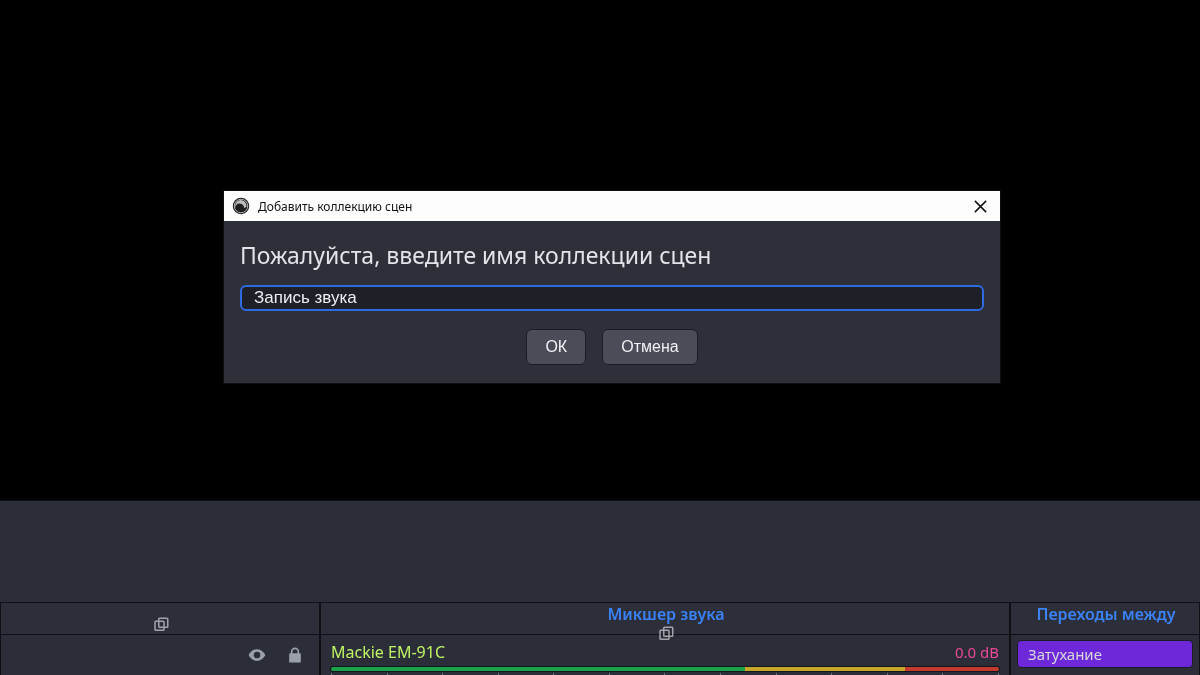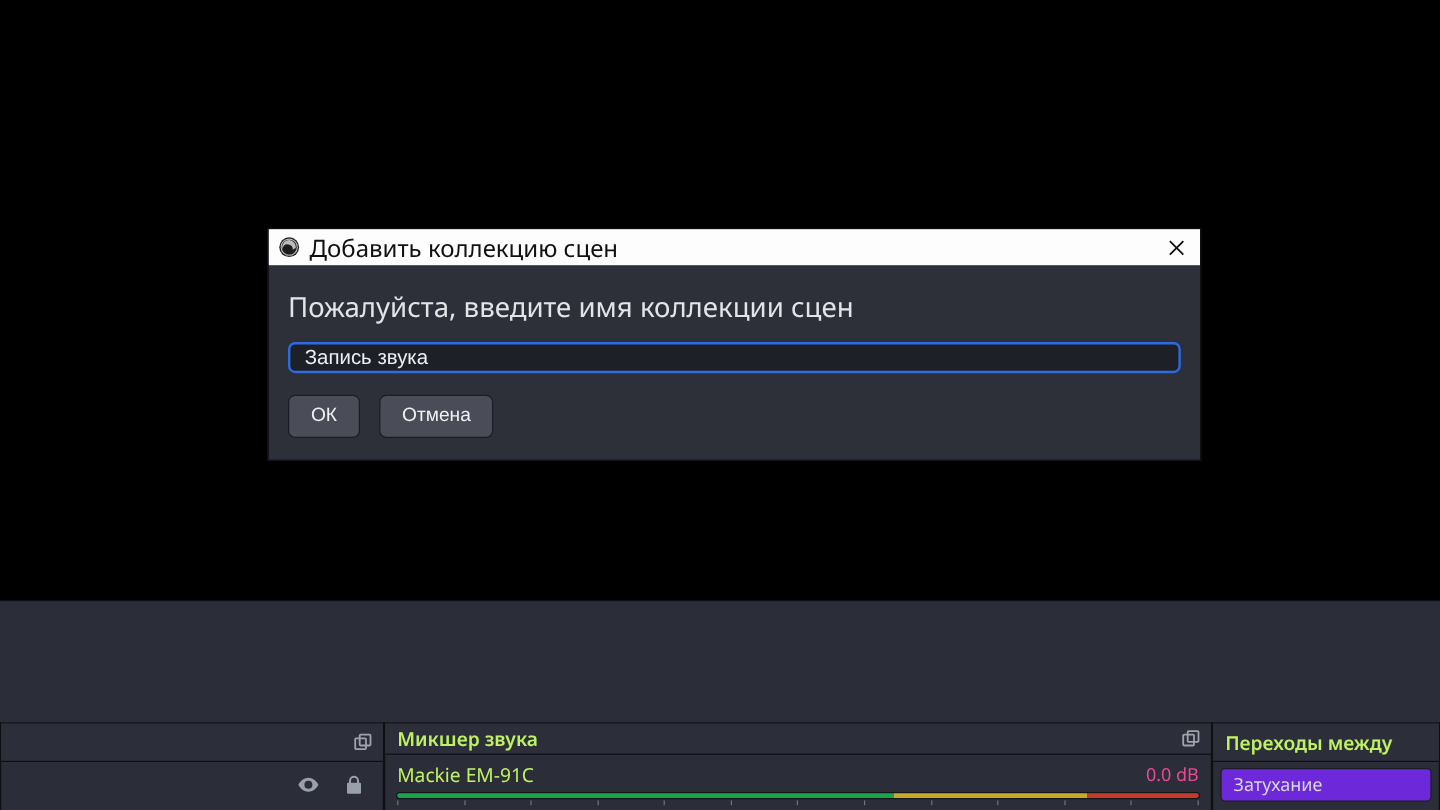--- a/index.html
+++ b/index.html
@@ -20,22 +20,22 @@
   .dock {
     display: flex; flex-direction: column;
     border: 1px solid #0f1014; border-bottom: none;
     background: #2b2e38;
   }
   .dock-sources { width: 320px; }
   .dock-mixer   { width: 690px; }
   .dock-trans   { flex: 1; }
   .dock-header {
     height: 32px; display: flex; align-items: center; justify-content: space-between;
-    padding: 0 8px 0 10px; color: #bef264; font-weight: 600; font-size: 16px;
-    border-bottom: 1px solid #0f1014; background: #2c2f3a;
+    padding: 0 8px 0 10px; color: #3b82f6; font-weight: 600; font-size: 16px;
+    border-bottom: 1px solid #0f1014; background: #2c2f3a; flex-direction: column;
   }
   .popout-icon svg { width: 18px; height: 18px; display:block; }
   .popout-icon { opacity: .75; cursor: pointer; }
 
   .dock-body { flex: 1; padding: 4px 8px; color: #d6d8dc; font-size: 15px; position: relative; }
 
   
   .sources-icons { position:absolute; bottom:6px; right:14px; display:flex; gap:18px; align-items:center; }
   .sources-icons svg { width:20px; height:20px; fill:#9aa0aa; }
 
@@ -61,34 +61,34 @@
     background:#6d28d9; color:#d6d8dc; display:flex; align-items:center; padding:0 10px; font-size:15px;
   }
 
   
   .dialog {
     position:absolute; left:223px; top:190px; width:778px;
     background:#2d3039; border:1px solid #0e0f13; box-shadow:0 6px 20px rgba(0,0,0,.6);
   }
   .dialog-titlebar {
     height:30px; background:#fdfdfd; display:flex; align-items:center; gap:8px;
-    padding:0 6px 0 8px; color:#111; font-size:20px;
+    padding:0 6px 0 8px; color:#111; font-size:12px;
   }
   .obs-logo { width:18px; height:18px; }
   .dialog-title { flex:1; }
   .dialog-close { width:27px; height:27px; display:flex; align-items:center; justify-content:center; cursor:pointer; }
   .dialog-close svg { width:15px; height:15px; stroke:#111; stroke-width:1.6; }
 
   .dialog-body { padding:14px 16px 18px 16px; }
   .dialog-prompt { color:#e2e4e8; font-size:23px; padding:4px 0 14px 0; }
   .dialog-input {
     width:100%; height:26px; border:2px solid #2e6be0; border-radius:6px;
     background:#1e2028; color:#eceef2; font-size:17px; padding:0 12px; outline:none;
   }
-  .dialog-buttons { display:flex; gap:16px; padding-top:18px; }
+  .dialog-buttons { display:flex; gap:16px; justify-content:center; padding-top:18px; }
   .btn {
     min-width:60px; height:36px; padding:0 18px; border-radius:6px; border:1px solid #1b1d24;
     background:#4a4d57; color:#f0f1f4; font-size:16px; cursor:pointer;
   }
 </style>
 </head>
 <body>
 
 <div class="root">
 

